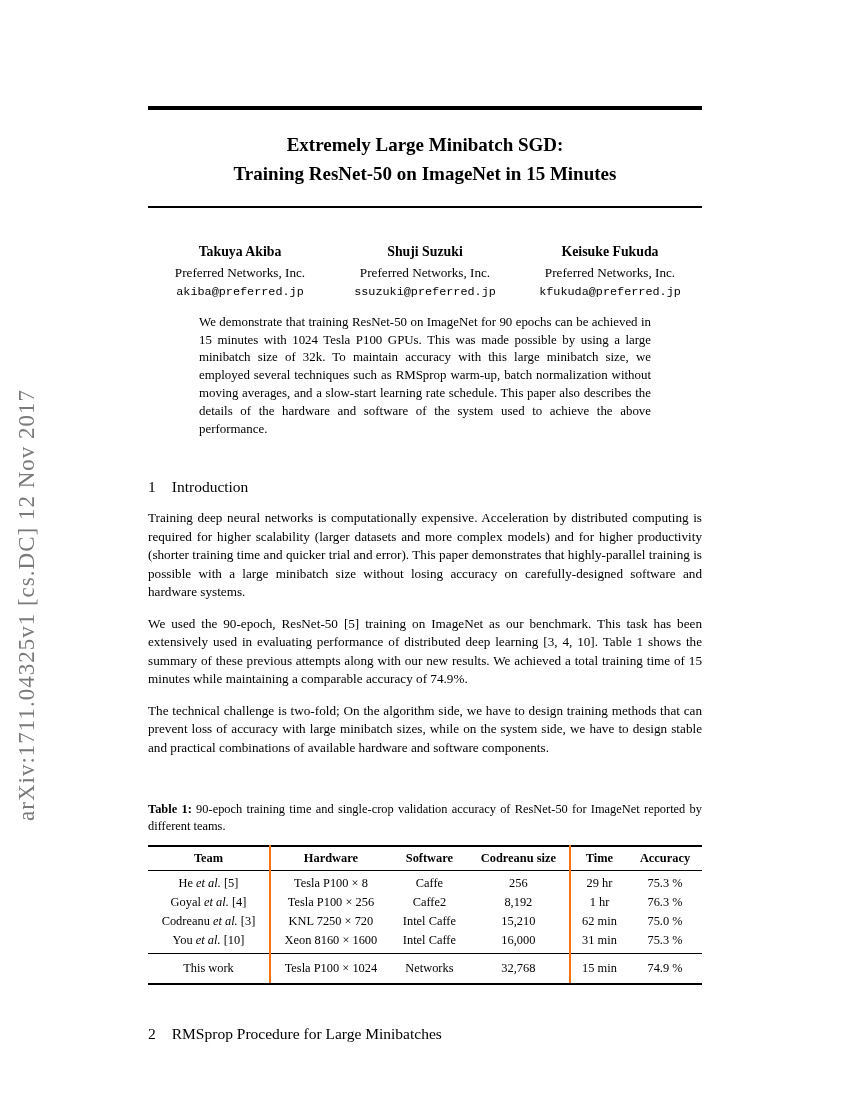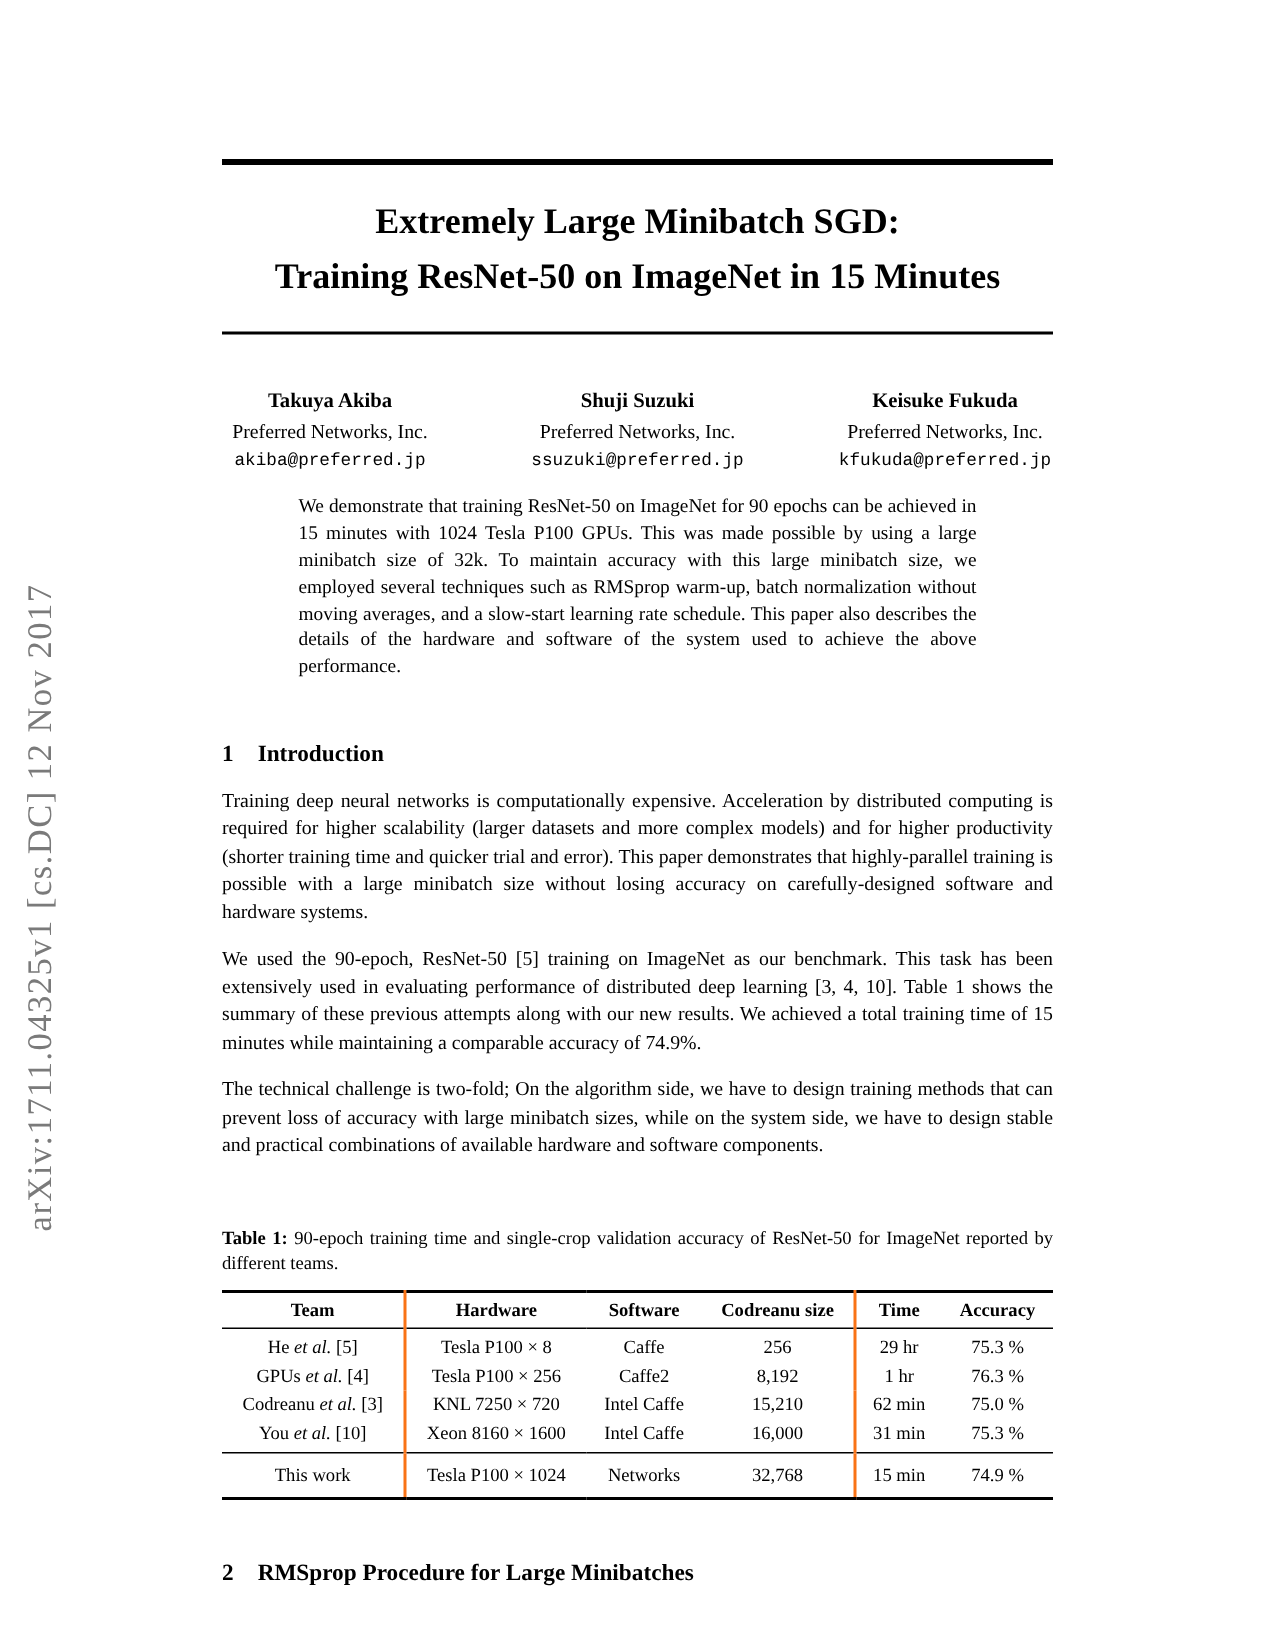--- a/index.html
+++ b/index.html
@@ -27,29 +27,29 @@
 
   .content { padding: 0 148px; }
 
   .rule-thick { margin-top: 106px; height: 4px; background: #000; }
   .rule-thin  { margin-top: 17px;  height: 2px; background: #000; }
 
   .title {
     margin-top: 20px;
     text-align: center;
     font-weight: bold;
-    font-size: 24px;
+    font-size: 19px;
     line-height: 1.55;
   }
 
   .authors {
     margin-top: 36px;
     display: flex;
     justify-content: center;
-    gap: 40px;
+    gap: 20px;
   }
   .author { text-align: center; min-width: 165px; }
   .author-name  { font-weight: bold; font-size: 13.8px; margin-bottom: 5px; }
   .author-affil { font-size: 13.2px; margin-bottom: 4px; }
   .author-email { font-family: "Liberation Mono", monospace; font-size: 11.8px; }
 
   .abstract-heading {
     margin-top: 46px;
     text-align: center;
     font-weight: bold;
@@ -58,21 +58,21 @@
   .abstract-text {
     width: 452px;
     margin: 15px auto 0 auto;
     font-size: 12.9px;
     line-height: 1.38;
     text-align: justify;
   }
 
   .section-heading {
     margin-top: 40px;
-    font-weight: bold;
+    font-weight: normal;
     font-size: 15.5px;
   }
   .section-heading .sec-num { margin-right: 16px; }
 
   .para {
     margin-top: 13px;
     font-size: 13.2px;
     line-height: 1.4;
     text-align: justify;
   }
@@ -177,21 +177,21 @@
       <tbody class="main">
         <tr>
           <td class="sep-r"><span>He</span> <span class="etal">et al.</span> <span>[5]</span></td>
           <td>Tesla P100 × 8</td>
           <td>Caffe</td>
           <td class="sep-r">256</td>
           <td>29 hr</td>
           <td>75.3 %</td>
         </tr>
         <tr>
-          <td class="sep-r"><span>GPUs</span> <span class="etal">et al.</span> <span>[4]</span></td>
+          <td class="sep-r"><span>Goyal</span> <span class="etal">et al.</span> <span>[4]</span></td>
           <td>Tesla P100 × 256</td>
           <td>Caffe2</td>
           <td class="sep-r">8,192</td>
           <td>1 hr</td>
           <td>76.3 %</td>
         </tr>
         <tr>
           <td class="sep-r"><span>Codreanu</span> <span class="etal">et al.</span> <span>[3]</span></td>
           <td>KNL 7250 × 720</td>
           <td>Intel Caffe</td>

